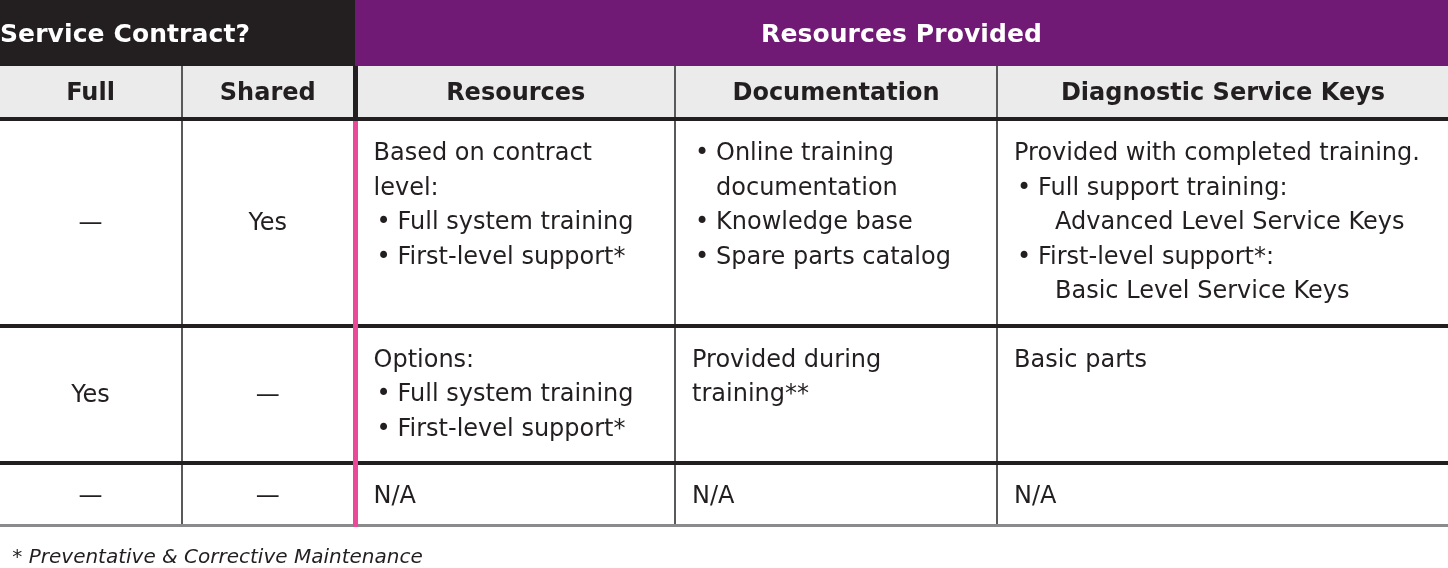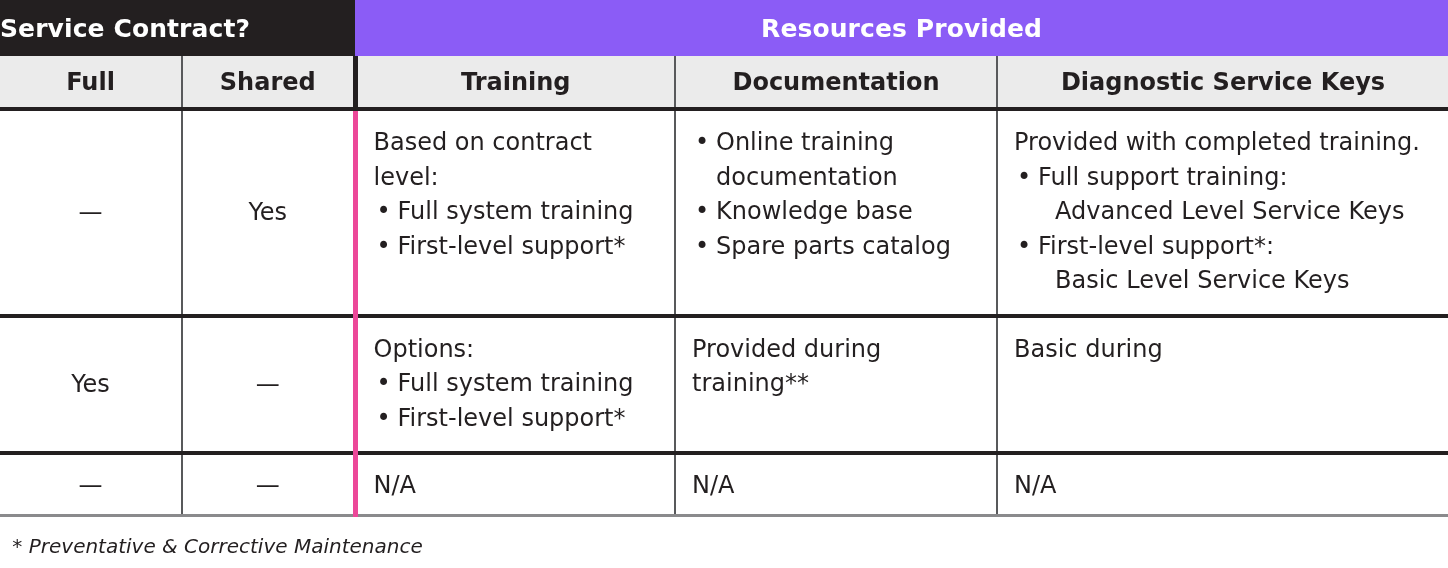--- a/index.html
+++ b/index.html
@@ -27,34 +27,34 @@
   
   col.c-full   { width: 182px; }
   col.c-shared { width: 173px; }
   col.c-train  { width: 320px; }
   col.c-doc    { width: 322px; }
   col.c-keys   { width: 451px; }
 
   
   tr.band-row th {
     padding: 0;
-    height: 56px;
+    height: 66px;
     vertical-align: middle;
   }
   th.band-dark {
     background: #231F20;
     color: #ffffff;
     text-align: left;
     padding-left: 24px;
     font-size: 25px;
     font-weight: bold;
     letter-spacing: .1px;
   }
   th.band-orange {
-    background: #8b5cf6;
+    background: #701a75;
     color: #ffffff;
     text-align: center;
     font-size: 25px;
     font-weight: bold;
     letter-spacing: .1px;
   }
 
   
   tr.subhead-row th {
     background: #EBEBEB;
@@ -146,21 +146,21 @@
     </colgroup>
 
     <thead>
       <tr class="band-row">
         <th class="band-dark" colspan="2">Service Contract?</th>
         <th class="band-orange" colspan="3">Resources Provided</th>
       </tr>
       <tr class="subhead-row">
         <th>Full</th>
         <th>Shared</th>
-        <th class="thick-left">Training</th>
+        <th class="thick-left">Resources</th>
         <th>Documentation</th>
         <th class="last">Diagnostic Service Keys</th>
       </tr>
     </thead>
 
     <tbody>
 
       <tr class="data-row r1">
         <td class="cell dashcell">—</td>
         <td class="cell dashcell">Yes</td>
@@ -220,21 +220,21 @@
               <span>First-level support*</span>
             </li>
           </ul>
         </td>
 
         <td class="cell">
           <p class="lead">Provided during training**</p>
         </td>
 
         <td class="cell last">
-          <p class="lead">Basic during</p>
+          <p class="lead">Basic parts</p>
         </td>
       </tr>
 
       <tr class="data-row r3 last-row">
         <td class="cell dashcell">—</td>
         <td class="cell dashcell">—</td>
         <td class="cell thick-left">N/A</td>
         <td class="cell">N/A</td>
         <td class="cell last">N/A</td>
       </tr>

